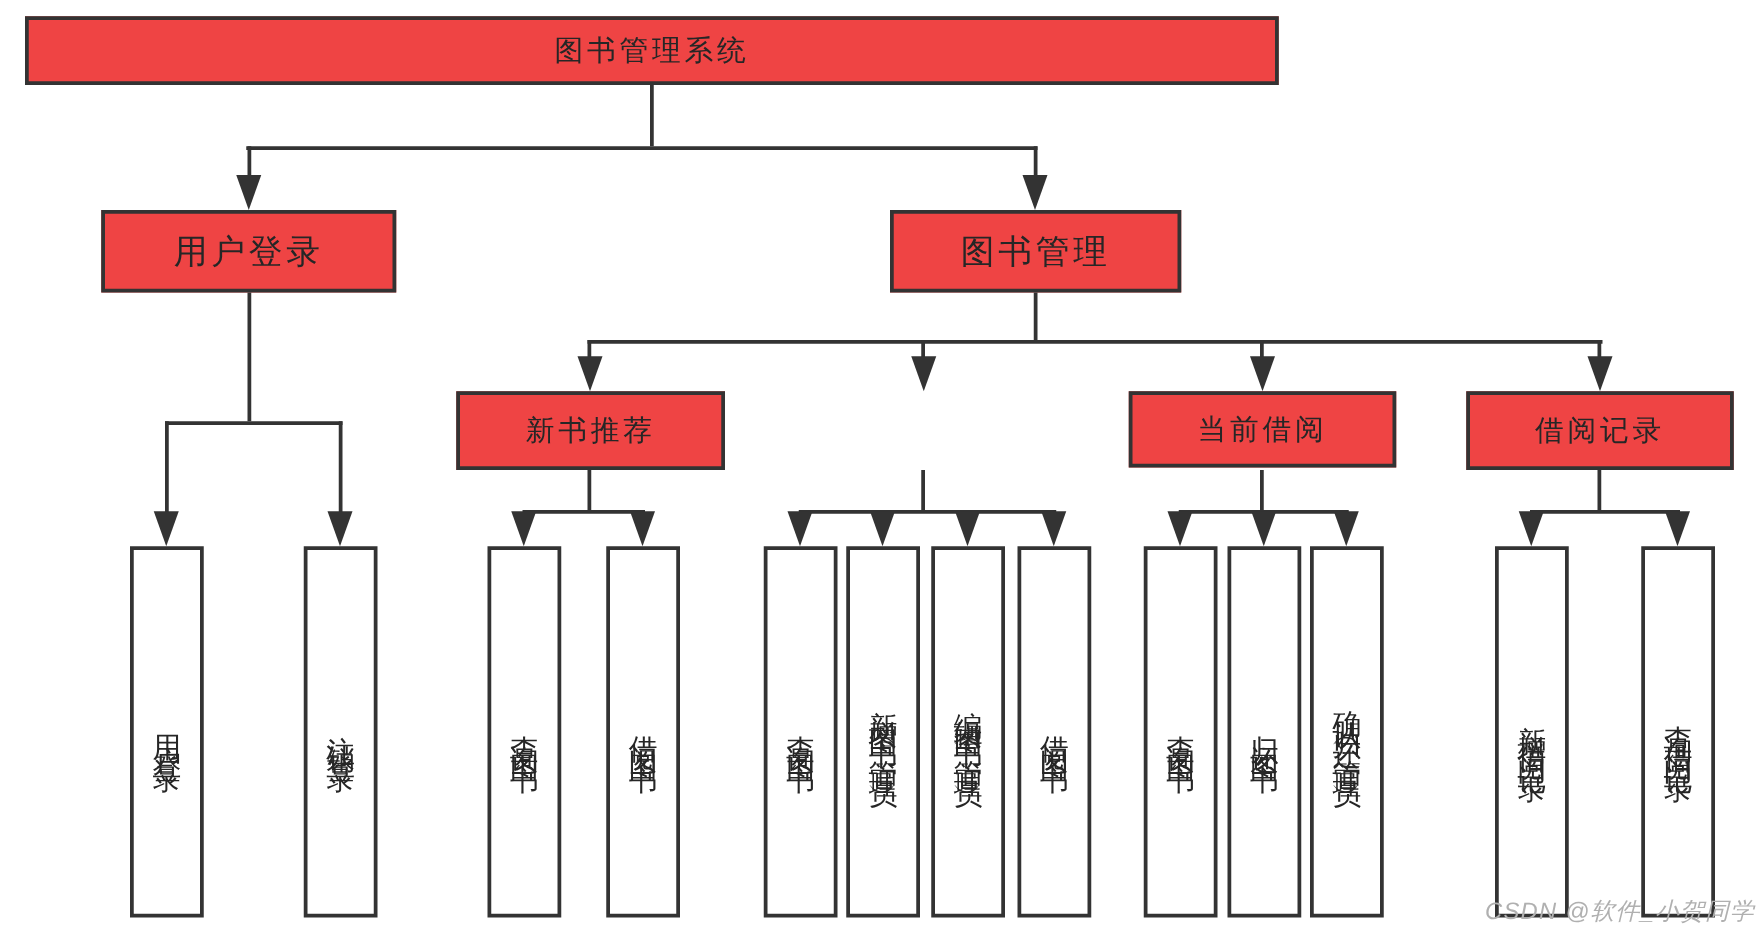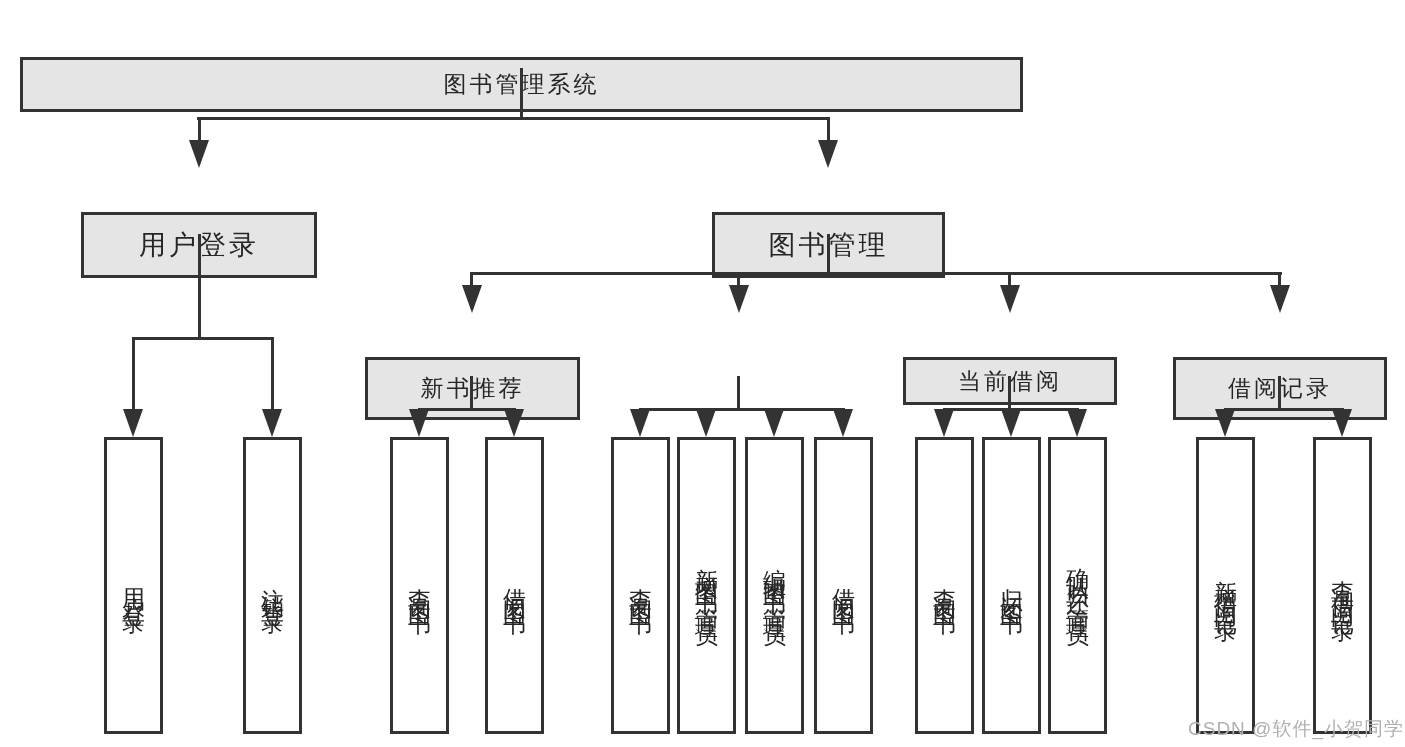--- a/index.html
+++ b/index.html
@@ -2,22 +2,22 @@
 <html><head>
 <meta charset="utf-8">
 <style>
   :root{ --line:#333333; --text:#262626; }
   html,body{margin:0;padding:0;background:#ffffff;}
   #stage{
     position:relative;width:1405px;height:747px;background:#ffffff;overflow:hidden;
     font-family:"Liberation Sans", sans-serif;color:var(--text);
   }
   .hbox{
-    position:absolute;background:#e5e5e5;border:3px solid var(--line);
-    box-sizing:border-box;display:flex;align-items:center;justify-content:center;margin-top:44px;
+    position:absolute;background:#ef4444;border:3px solid var(--line);
+    box-sizing:border-box;display:flex;align-items:center;justify-content:center;
   }
   .hbox span{font-size:23px;letter-spacing:3px;white-space:nowrap;}
   .hbox.l2 span{font-size:27px;letter-spacing:3px;}
   .vbox{
     position:absolute;top:437px;width:59px;height:297px;background:#ffffff;
     border:3px solid var(--line);box-sizing:border-box;
     display:flex;align-items:center;justify-content:center;
   }
   .vbox span{
     writing-mode:vertical-lr;font-size:23px;line-height:1;
@@ -25,21 +25,21 @@
   }
   .vl{position:absolute;width:3px;background:var(--line);}
   .hl{position:absolute;height:3px;background:var(--line);}
   .ar{
     position:absolute;width:0;height:0;
     border-left:10px solid transparent;border-right:10px solid transparent;
     border-top:28px solid var(--line);
   }
   .watermark{
     position:absolute;left:1188px;top:716px;z-index:5;
-    font-size:19px;color:#b0b0b0;letter-spacing:1px;white-space:nowrap;
+    font-size:19px;color:#b0b0b0;letter-spacing:1px;white-space:nowrap;font-style:italic;
   }
 </style>
 </head>
 <body>
 
 <div id="stage">
 
   <div class="hbox" style="left:20px;top:13px;width:1003px;height:55px;">
     <span>图书管理系统</span>
   </div>
@@ -47,21 +47,21 @@
   <div class="hbox l2" style="left:81px;top:168px;width:236px;height:66px;">
     <span>用户登录</span>
   </div>
   <div class="hbox" style="left:365px;top:313px;width:215px;height:63px;">
     <span>新书推荐</span>
   </div>
 
   <div class="hbox l2" style="left:712px;top:168px;width:233px;height:66px;">
     <span>图书管理</span>
   </div>
-  <div class="hbox" style="left:903px;top:313px;width:214px;height:48px;font-family:Liberation Mono, monospace;">
+  <div class="hbox" style="left:903px;top:313px;width:214px;height:61px;font-family:Liberation Mono, monospace;">
     <span>当前借阅</span>
   </div>
   <div class="hbox" style="left:1173px;top:313px;width:214px;height:63px;">
     <span>借阅记录</span>
   </div>
 
   <div class="vbox" style="left:104px;">
     <span>用户登录</span>
   </div>
   <div class="vbox" style="left:243px;">

